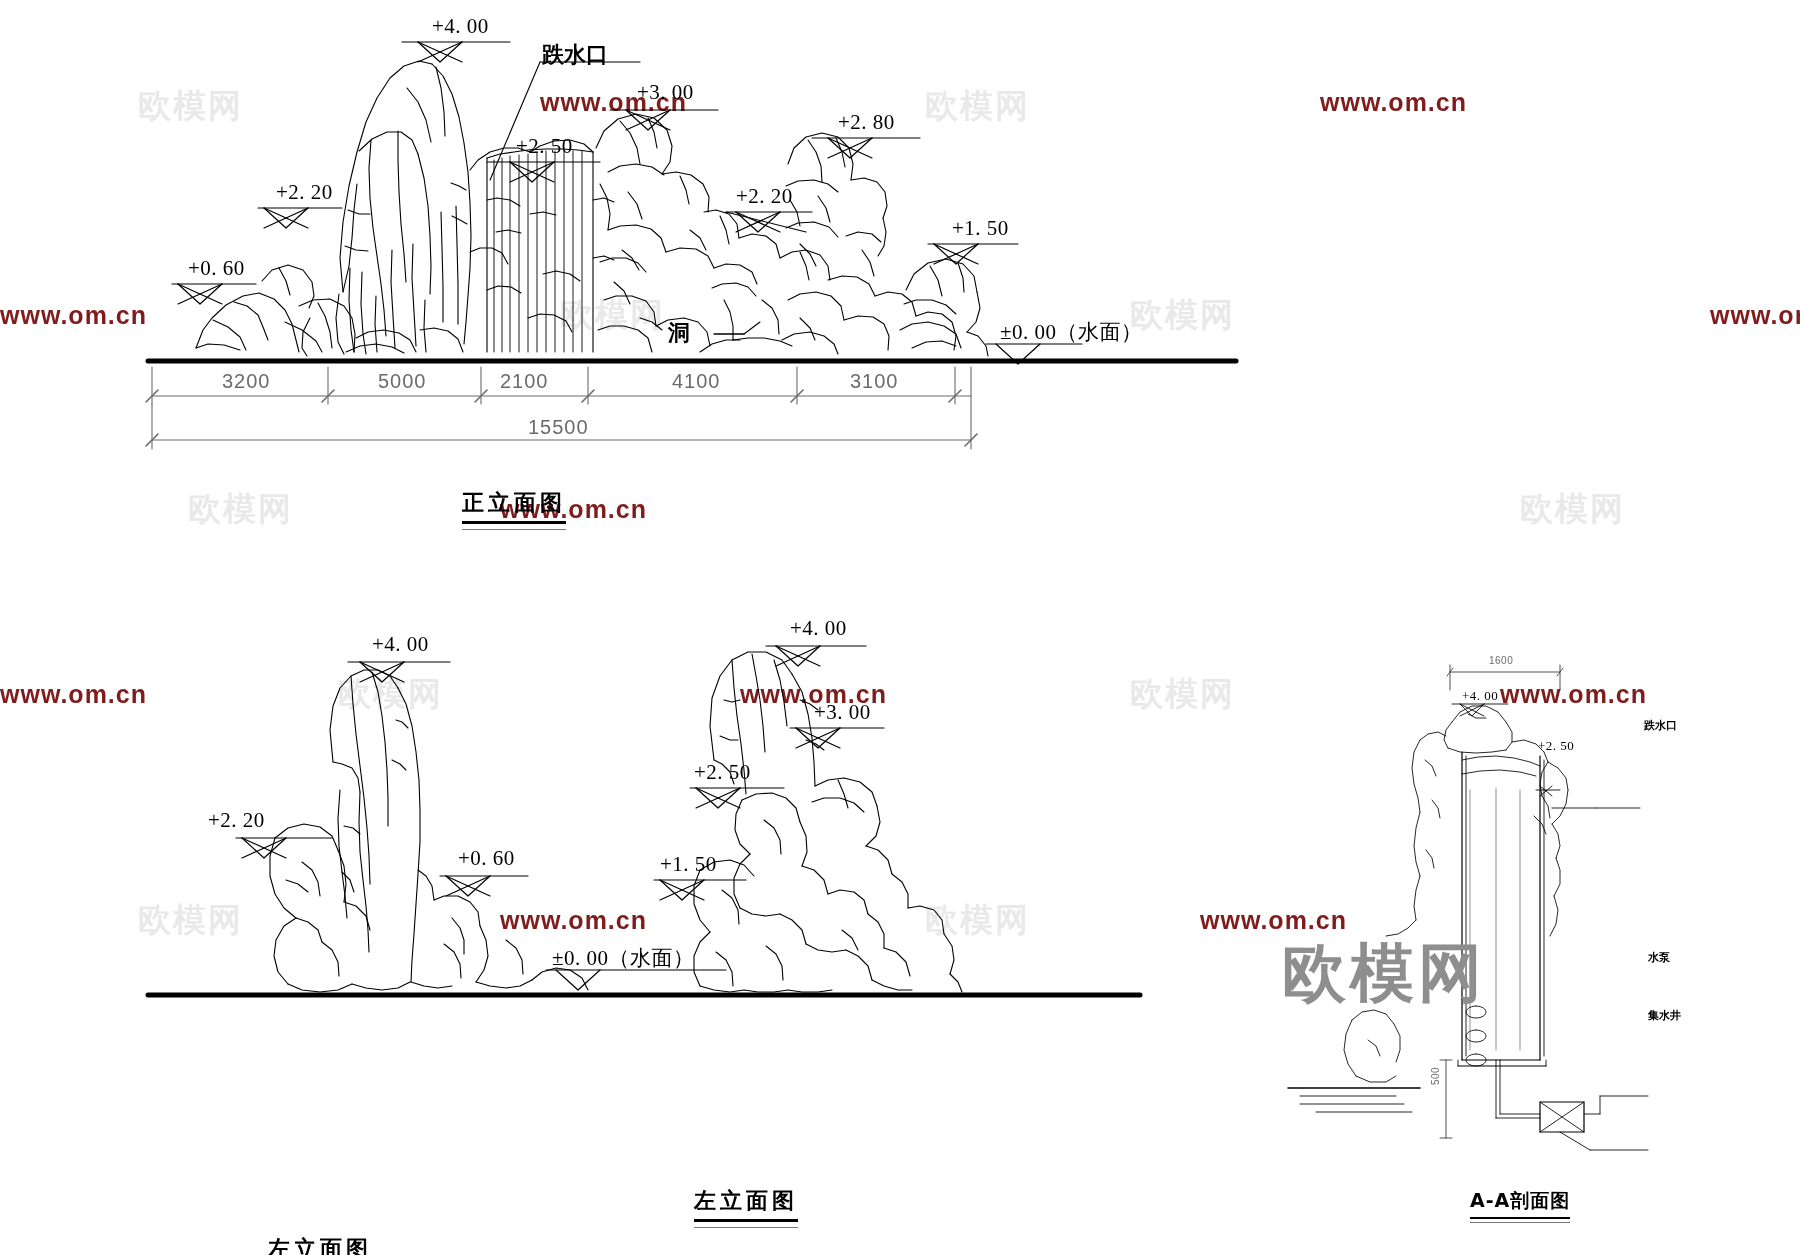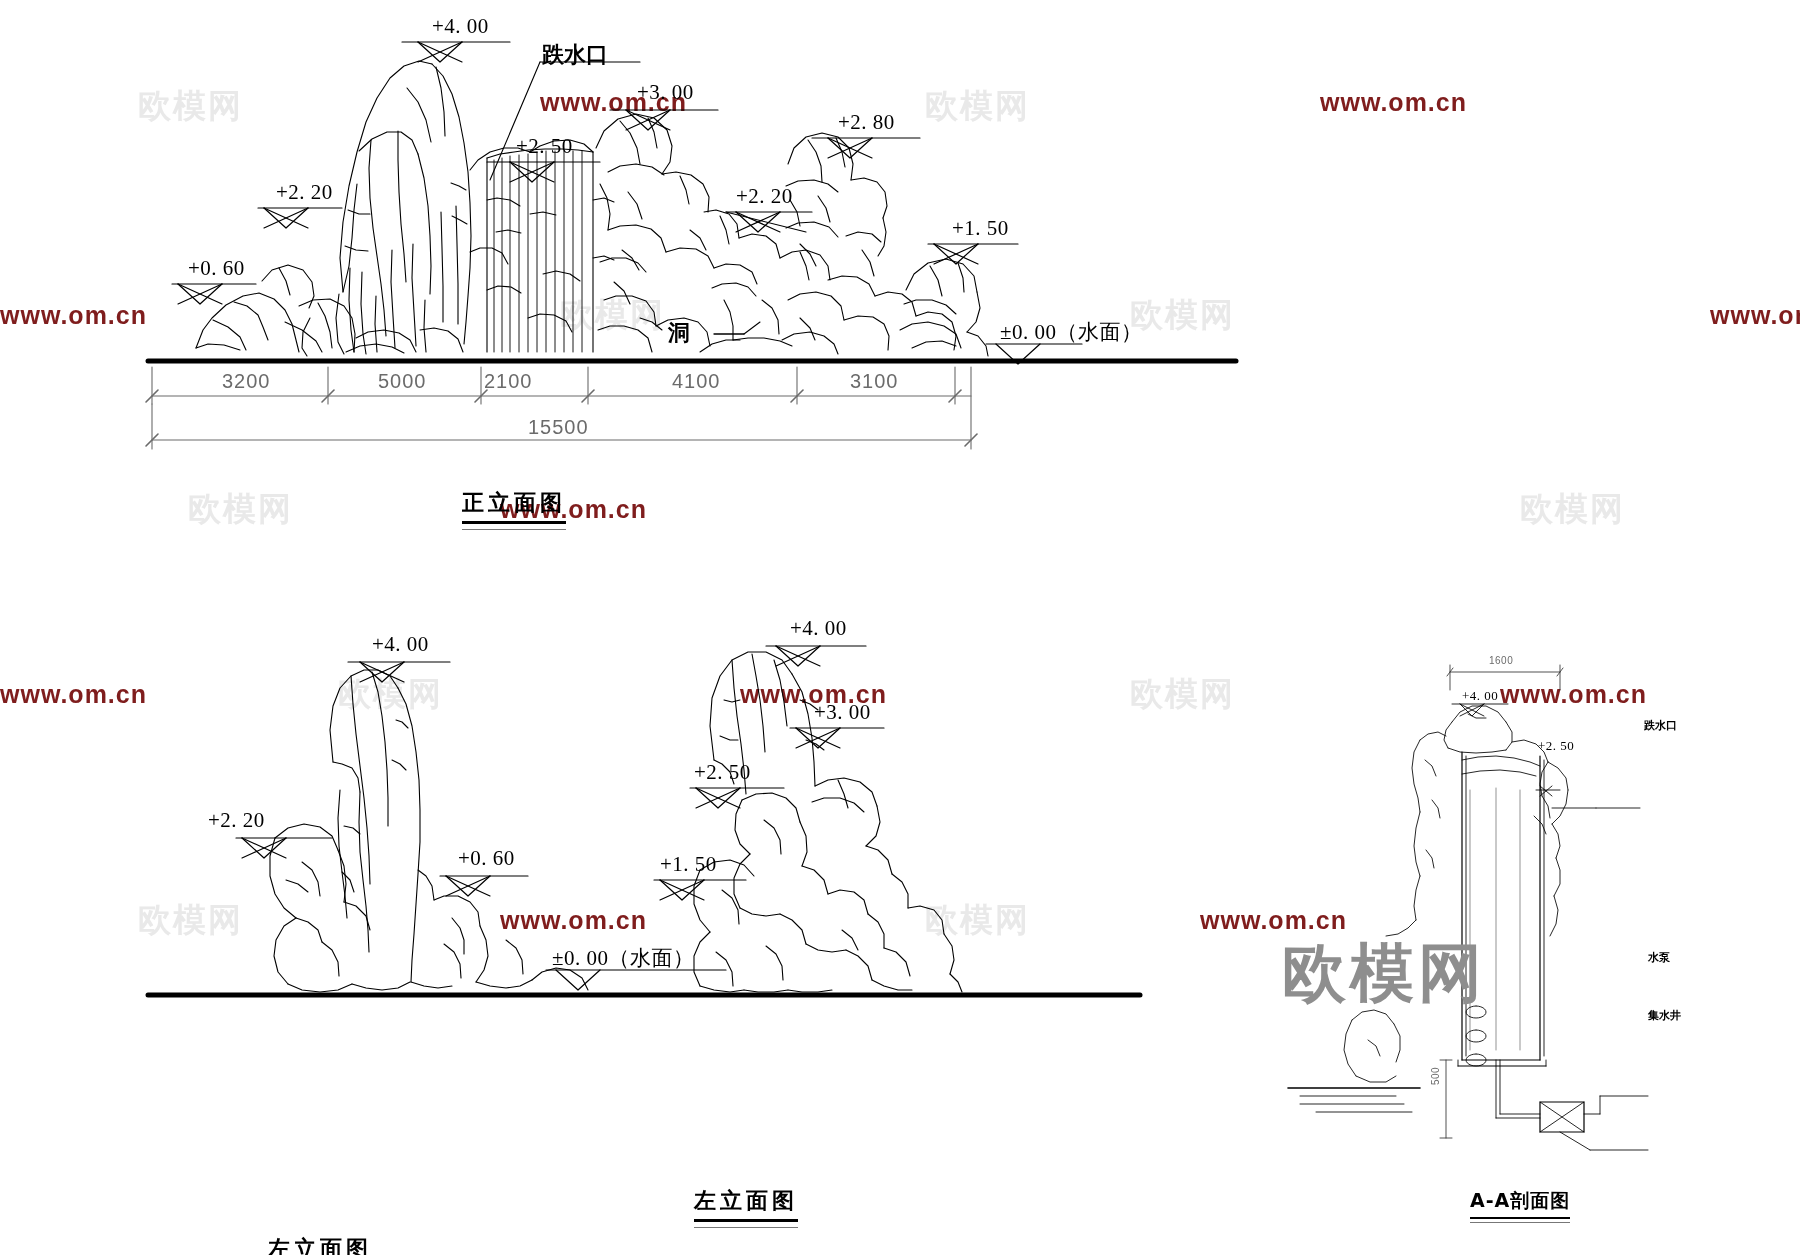--- a/index.html
+++ b/index.html
@@ -542,21 +542,21 @@
     <div class="lvl" style="left:736px; top:184px;">+2. 20</div>
     <div class="lvl" style="left:952px; top:216px;">+1. 50</div>
     <div class="lvl" style="left:188px; top:256px;">+0. 60</div>
     <div class="lvl" style="left:1000px;top:318px;">±0. 00（水面）</div>
 
     <div class="cn" style="left:542px; top:40px;">跌水口</div>
     <div class="cn" style="left:668px; top:318px;">洞</div>
 
     <div class="dim" style="left:222px; top:370px;">3200</div>
     <div class="dim" style="left:378px; top:370px;">5000</div>
-    <div class="dim" style="left:484px; top:370px;">2100</div>
+    <div class="dim" style="left:500px; top:370px;">2100</div>
     <div class="dim" style="left:672px; top:370px;">4100</div>
     <div class="dim" style="left:850px; top:370px;">3100</div>
     <div class="dim" style="left:528px; top:416px;">15500</div>
 
     <div class="viewtitle" style="left:462px; top:488px;">
       <span>正立面图</span>
       <span class="rule1"></span>
       <span class="rule2"></span>
     </div>
   </div>

